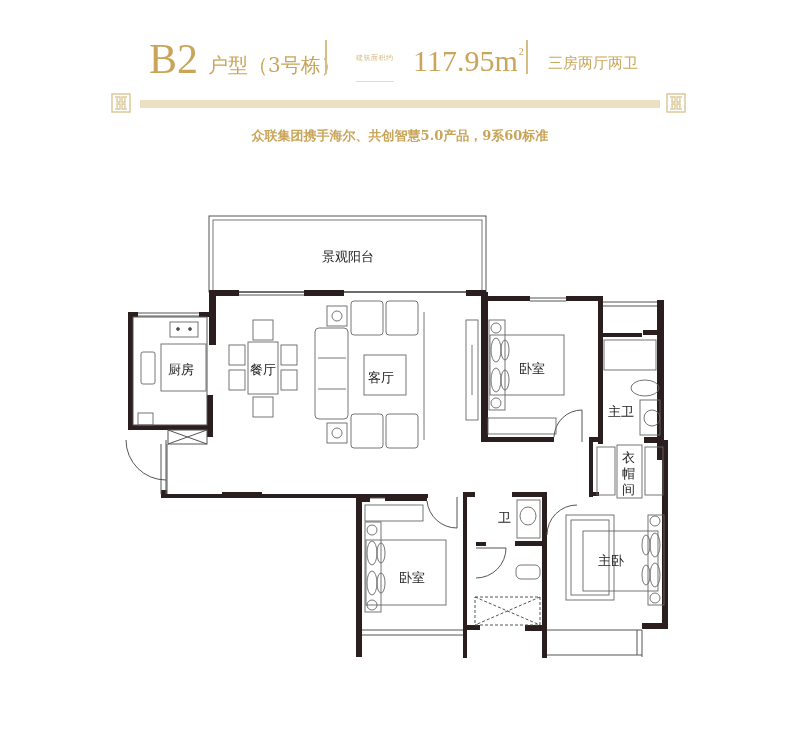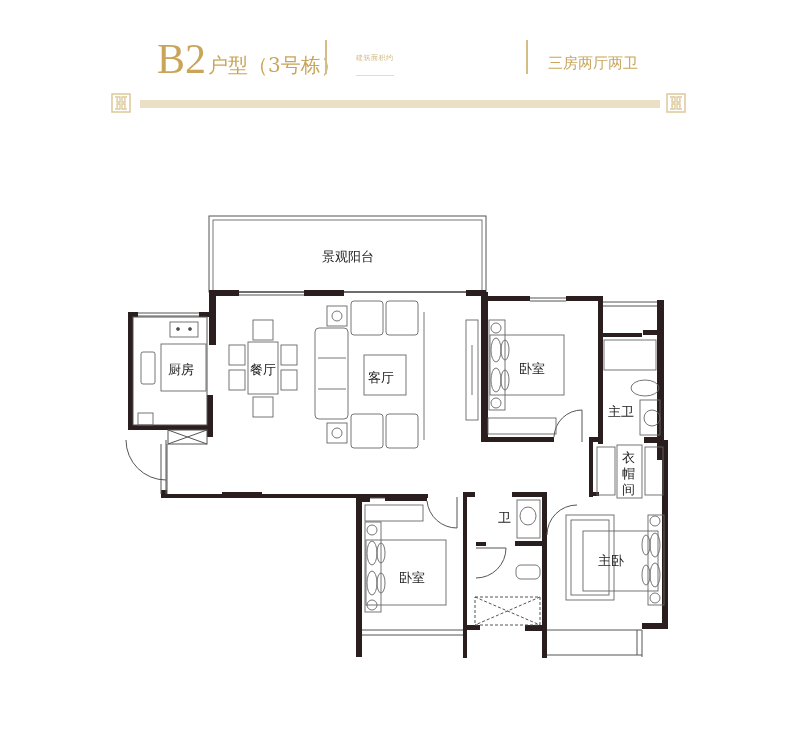--- a/index.html
+++ b/index.html
@@ -1,50 +1,52 @@
 <!DOCTYPE html>
 <html><head>
 <meta charset="utf-8">
 <style>
   html, body { margin:0; padding:0; background:#ffffff; }
   body { width:800px; height:732px; position:relative; overflow:hidden; font-family:"DejaVu Serif", serif; }
   .header { position:absolute; left:0; top:0; width:800px; height:150px; }
-  .h-type { position:absolute; left:157px; top:36px; color:#c9a55a; font-family:"Liberation Serif", serif; font-size:42px; line-height:46px; }
+  .h-type { position:absolute; left:149px; top:36px; color:#c9a55a; font-family:"Liberation Serif", serif; font-size:42px; line-height:46px; }
   .h-type-sub { position:absolute; left:208px; top:52px; color:#c9a55a; font-family:"DejaVu Serif", serif; font-size:20px; }
   .h-sep { position:absolute; top:40px; width:2px; height:34px; background:#d6bd86; }
-  .h-area-label { position:absolute; left:356px; top:53px; color:#d2b880; font-size:7px; letter-spacing:0.5px; border-bottom:1px solid #eadcb8; padding-bottom:12px; font-family:"DejaVu Sans", sans-serif; }
+  .h-area-label { position:absolute; left:356px; top:53px; color:#d2b880; font-size:7px; letter-spacing:0.5px; border-bottom:1px solid #eadcb8; padding-bottom:18px; font-family:"DejaVu Sans", sans-serif; }
   .h-area { position:absolute; left:413px; top:44px; color:#c9a55a; font-family:"Liberation Serif", serif; font-size:30px; }
   .h-area sup { font-size:10px; vertical-align:16px; margin-left:1px; }
   .h-rooms { position:absolute; left:548px; top:54px; color:#c9a55a; font-size:15px;text-align:center; }
   .rule { position:absolute; left:140px; top:100px; width:520px; height:8px; background:#ebe0c4; }
   .orn { position:absolute; top:93px; width:20px; height:20px; }
   .tagline { position:absolute; left:0; width:800px; top:127px; text-align:center; color:#c9a55a; font-size:13px; font-weight:bold; }
   .plan { position:absolute; left:0; top:0; width:800px; height:732px; }
   .room-label { font-family:"DejaVu Sans", sans-serif; font-size:13px; fill:#222; }
 </style>
 </head>
 <body>
 
 <div class="header">
   <span class="h-type">B2</span>
   <span class="h-type-sub">户型（3号栋）</span>
   <div class="h-sep" style="left:325px;"></div>
   <span class="h-area-label">建筑面积约</span>
+  <span class="h-area"><span>117.95</span><span>m</span><sup>2</sup></span>
   <div class="h-sep" style="left:526px;"></div>
   <span class="h-rooms">三房两厅两卫</span>
 
   <svg class="orn" style="left:111px;" viewBox="0 0 20 20">
     <rect x="1" y="1" width="18" height="18" fill="none" stroke="#ddc99a" stroke-width="1.5"></rect>
     <path d="M4 4h5v5H6V6h1 M16 4h-5v5h3V6h-1 M4 16h5v-5H6v3h1 M16 16h-5v-5h3v3h-1" fill="none" stroke="#ddc99a" stroke-width="1.3"></path>
   </svg>
   <div class="rule"></div>
   <svg class="orn" style="left:666px;" viewBox="0 0 20 20">
     <rect x="1" y="1" width="18" height="18" fill="none" stroke="#ddc99a" stroke-width="1.5"></rect>
     <path d="M4 4h5v5H6V6h1 M16 4h-5v5h3V6h-1 M4 16h5v-5H6v3h1 M16 16h-5v-5h3v3h-1" fill="none" stroke="#ddc99a" stroke-width="1.3"></path>
   </svg>
+  <div class="tagline">众联集团携手海尔、共创智慧5.0产品，9系60标准</div>
 </div>
 
 <svg class="plan" viewBox="0 0 800 732">
 
   <g>
     <rect x="209" y="216" width="277" height="76" fill="none" stroke="#555" stroke-width="1"></rect>
     <rect x="213" y="220" width="269" height="72" fill="none" stroke="#555" stroke-width="0.8"></rect>
   </g>
 
   <g fill="#2a1e1e">

